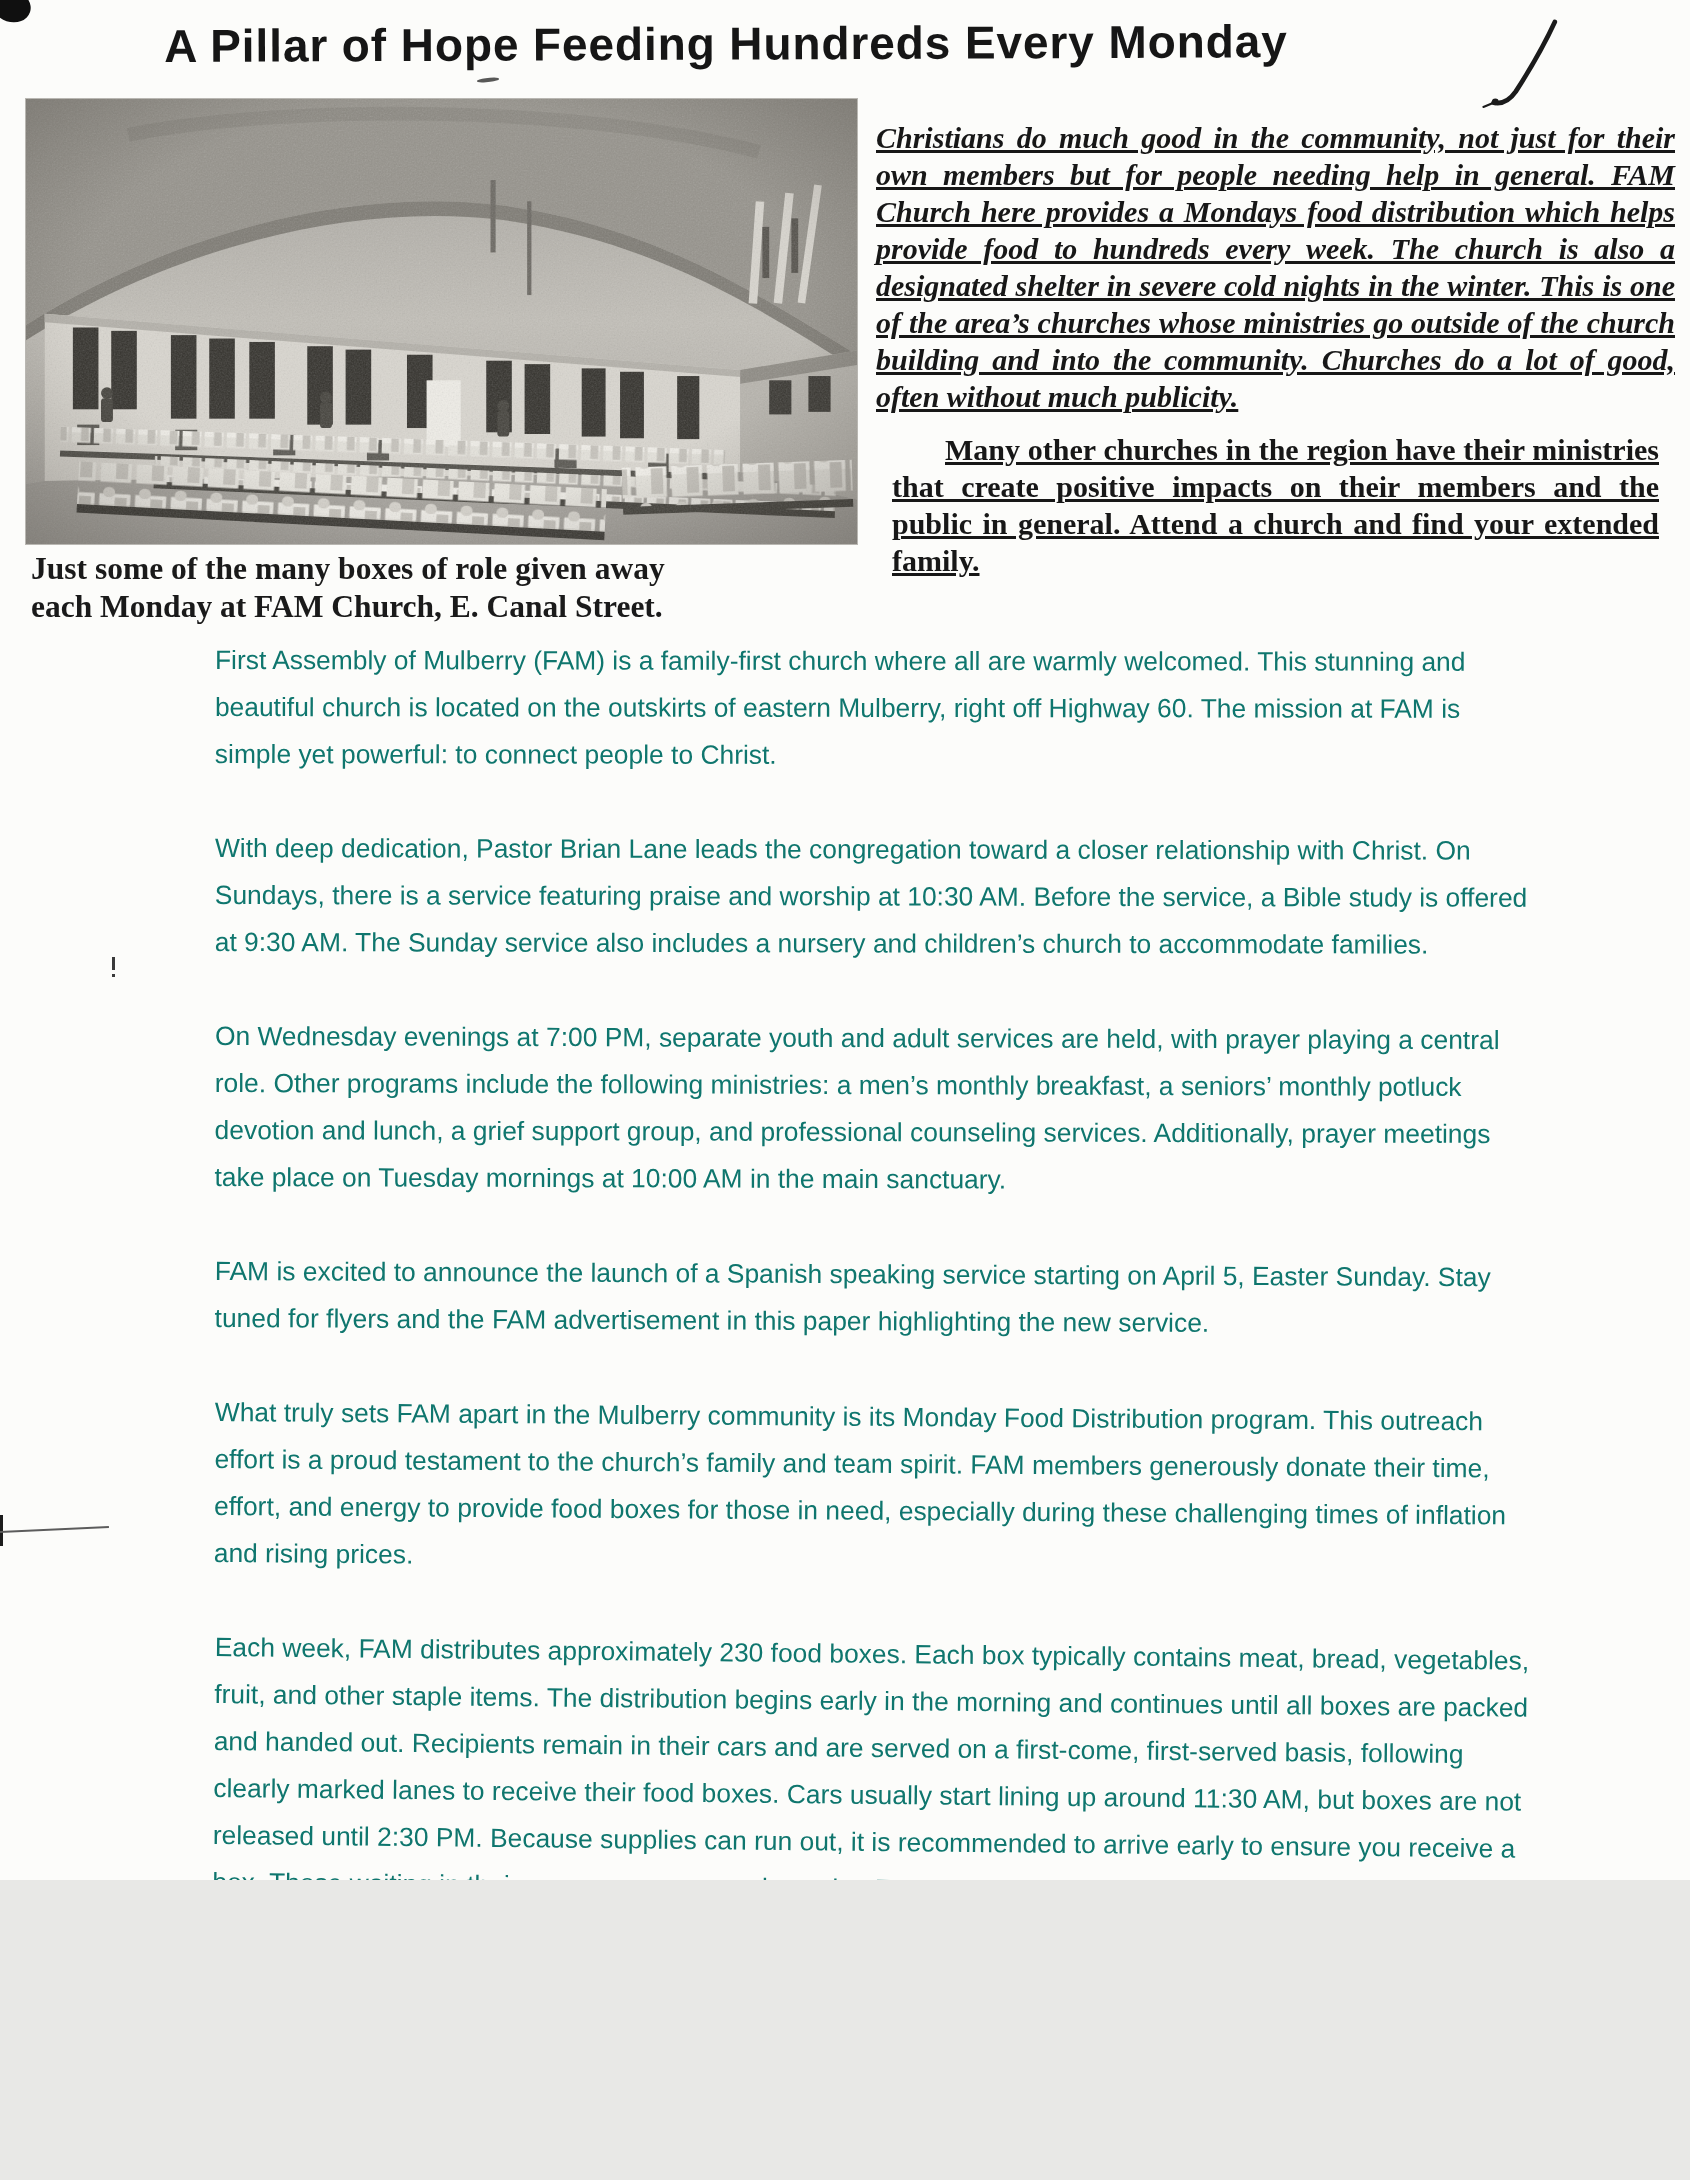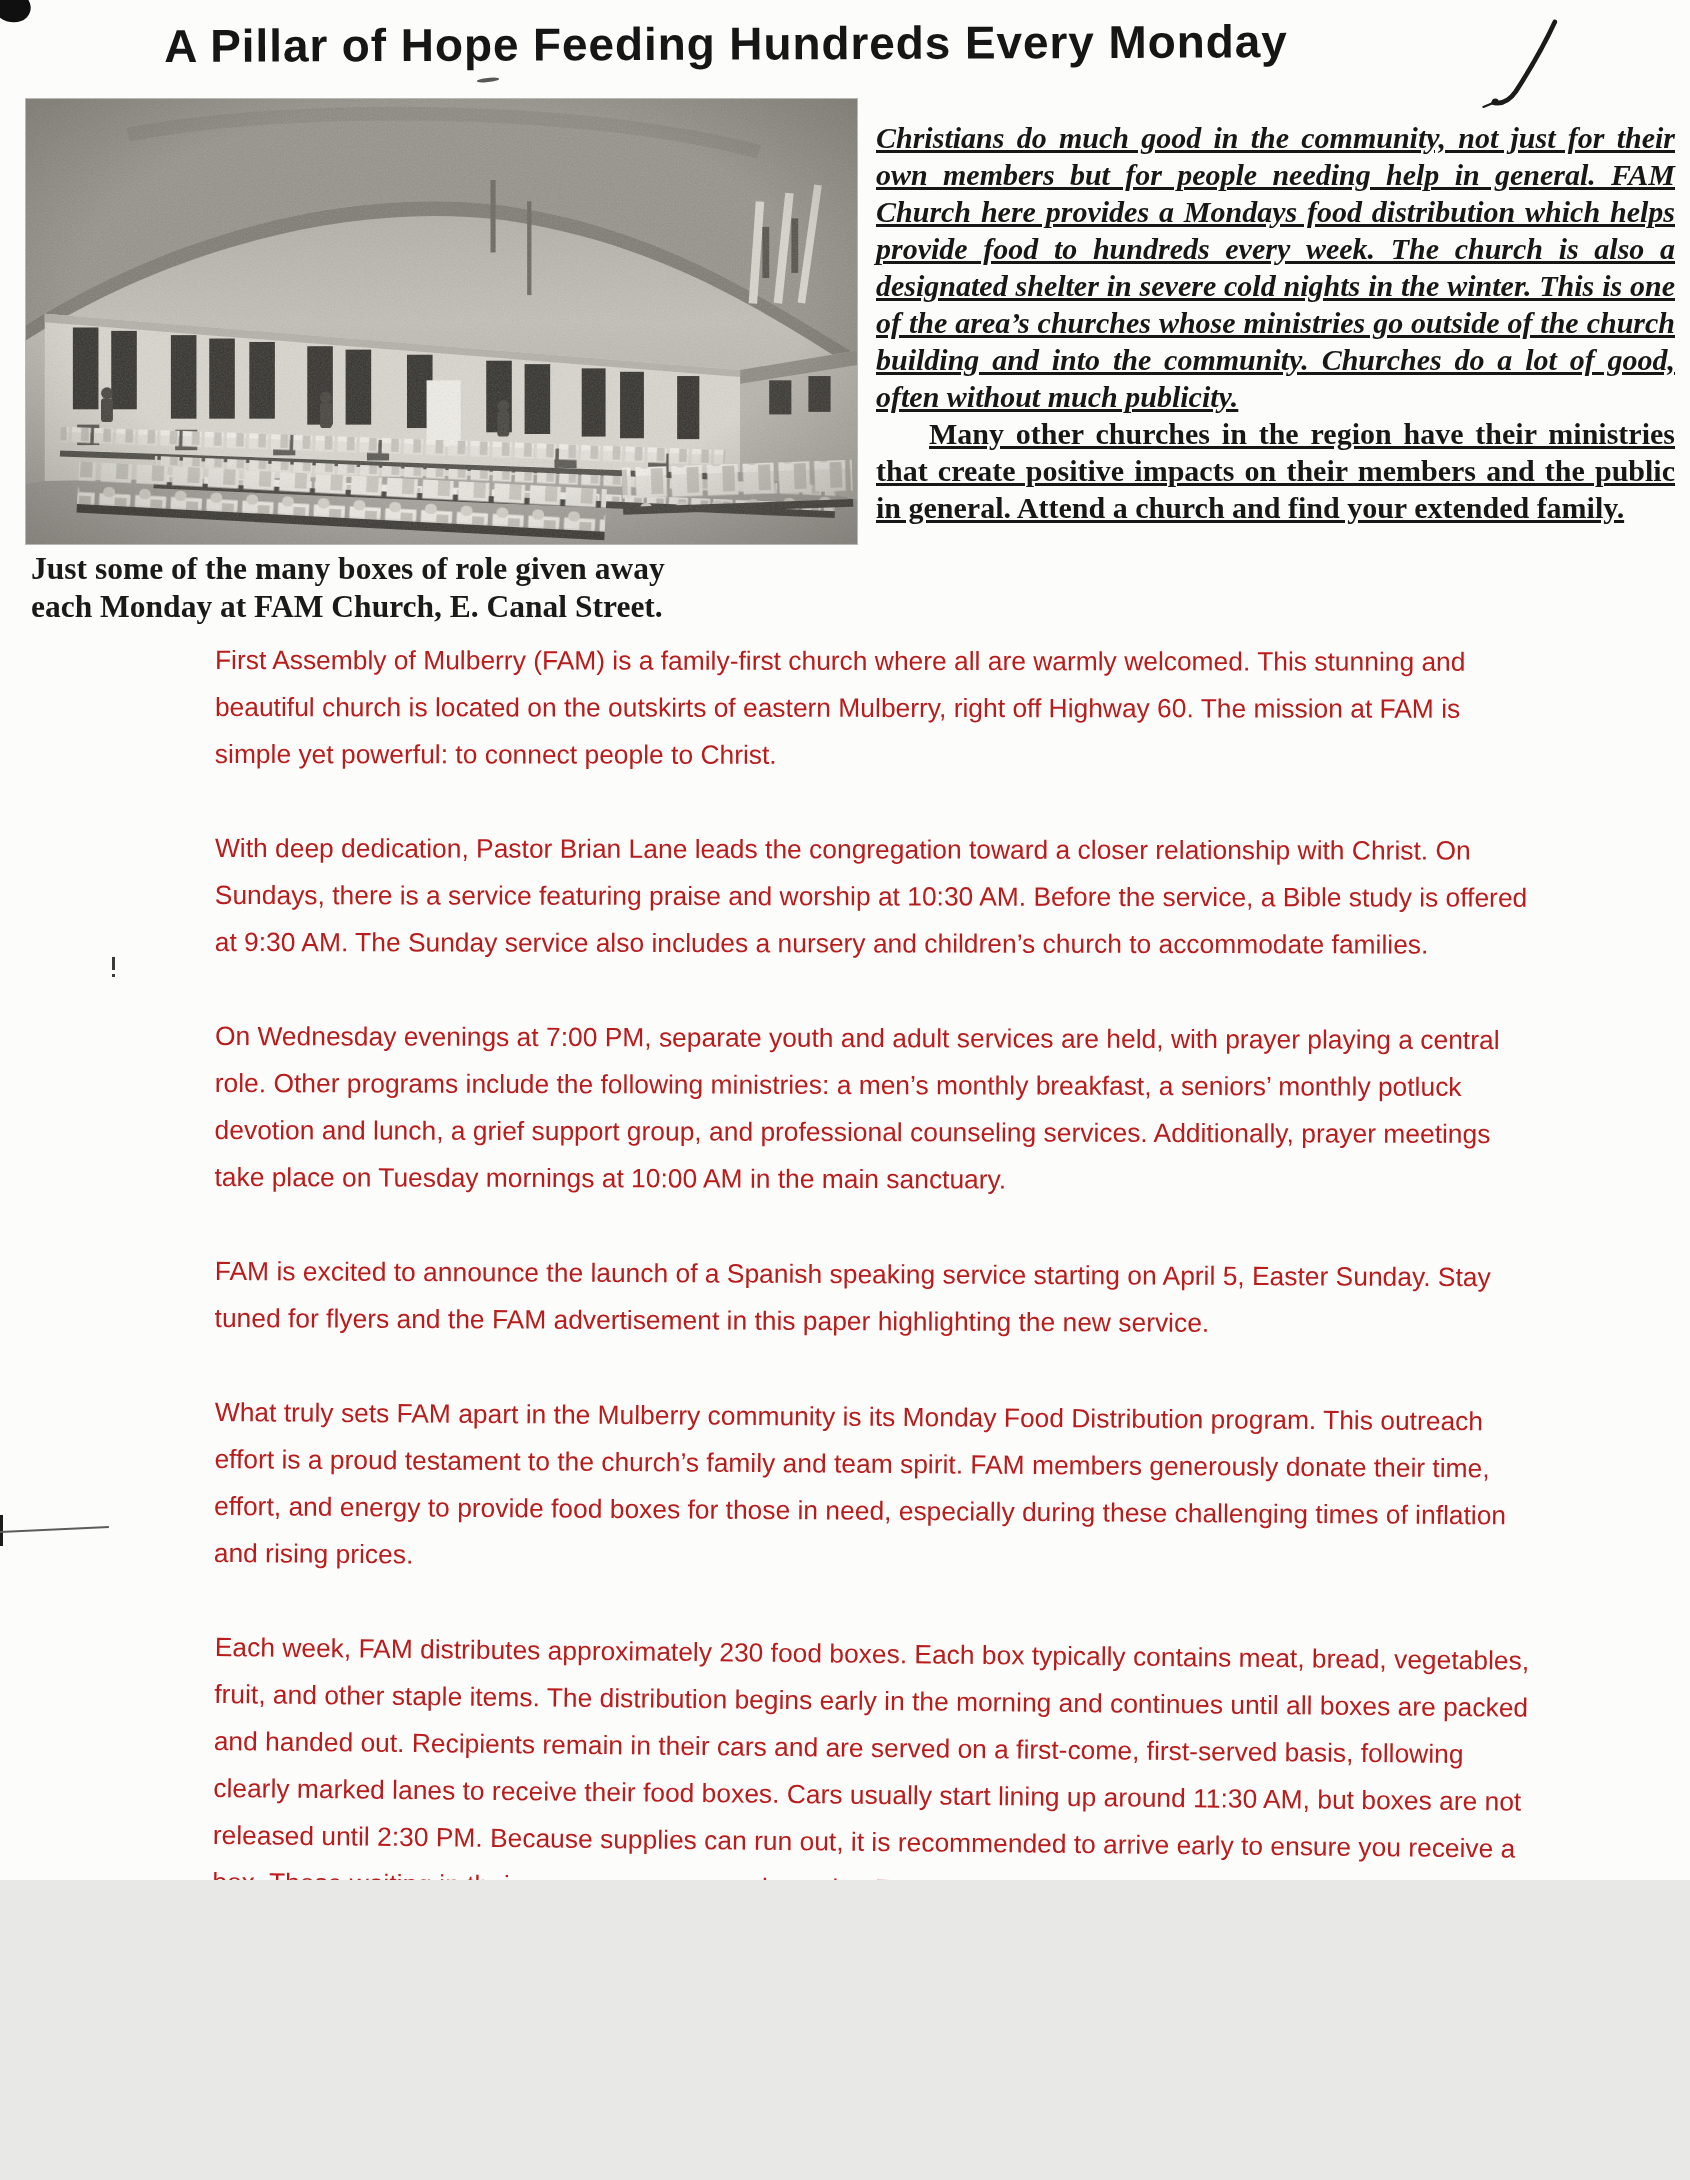--- a/index.html
+++ b/index.html
@@ -34,26 +34,26 @@
   }
   
   .intro{
     position:absolute;left:876px;top:119px;width:799px;
     font-family:"Liberation Serif",serif;
     font-size:30px;line-height:37px;font-weight:700;color:#171717;
     text-align:justify;
     text-decoration:underline;
   }
   .intro .lead{font-style:italic;margin:0;}
-  .intro .follow{margin:0;text-indent:53px;}
+  .intro .follow{margin:16px;text-indent:53px;}
   
   .body-text{
     position:absolute;left:215px;top:637px;width:1319px;
     font-family:"Liberation Sans",sans-serif;
-    font-size:26.4px;line-height:47px;color:#b91c1c;
+    font-size:26.4px;line-height:47px;color:#0f766e;
   }
   .body-text p{margin:0 0 47px 0;transform-origin:0 0;}
   .body-text p:nth-of-type(1){transform:rotate(0.08deg);}
   .body-text p:nth-of-type(2){transform:rotate(0.12deg);}
   .body-text p:nth-of-type(3){transform:rotate(0.18deg);}
   .body-text p:nth-of-type(4){transform:rotate(0.28deg);}
   .body-text p:nth-of-type(5){transform:rotate(0.42deg);}
   .body-text p:nth-of-type(6){transform:rotate(0.60deg);}
   
   .blob-corner{

